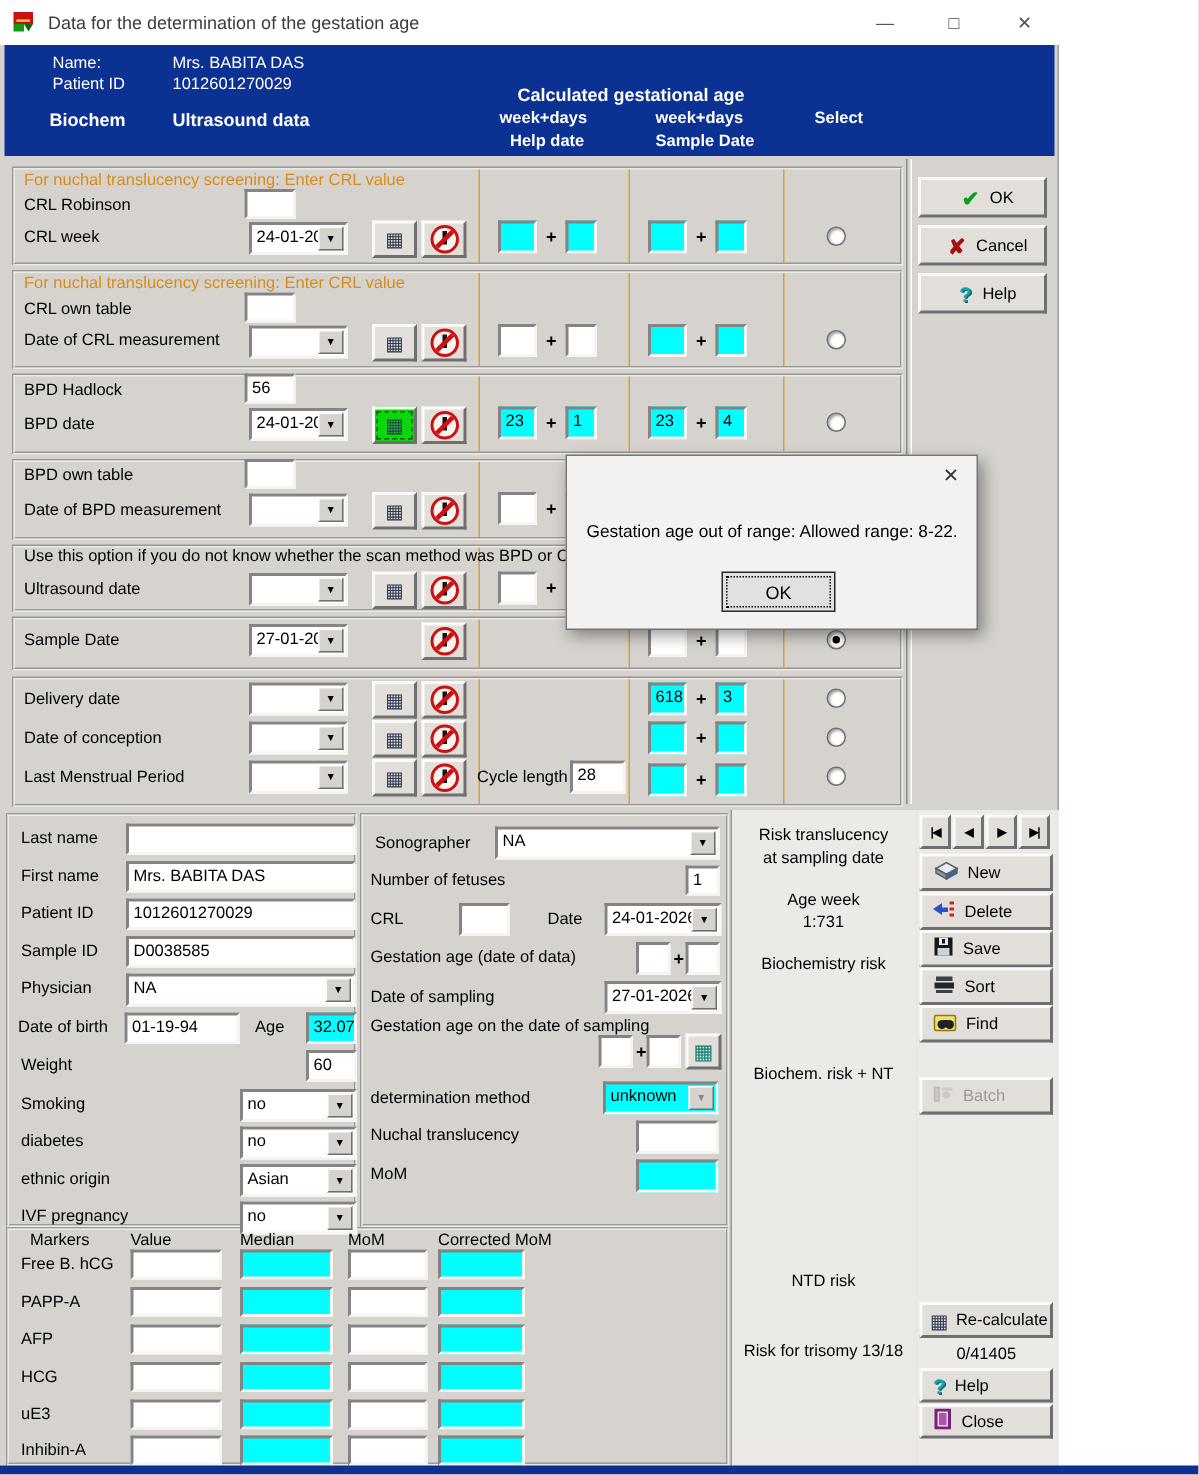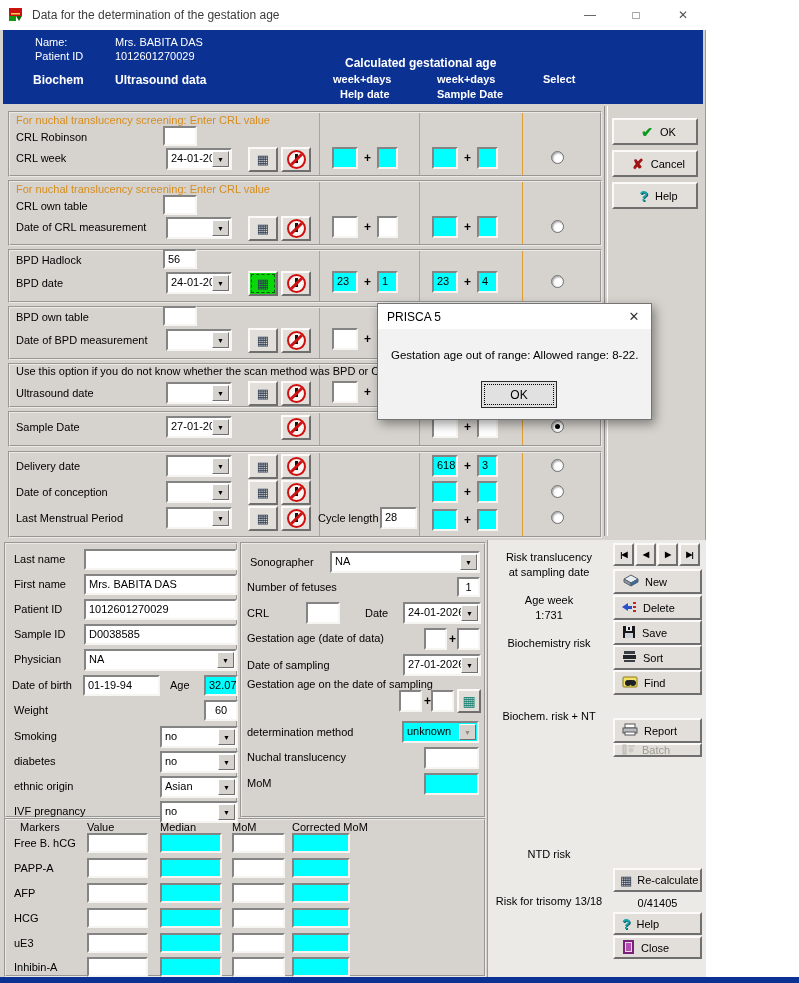--- a/index.html
+++ b/index.html
@@ -7,21 +7,21 @@
        font-family:"Liberation Sans",sans-serif;overflow:hidden}
   .abs{position:absolute}
   .lbl{position:absolute;font-size:11px;color:#000;white-space:nowrap;line-height:13px}
   .b{font-weight:bold}
   .wht{color:#fff}
   .orange{color:#d78d1e}
   .fld{position:absolute;box-sizing:border-box;background:#fff;border:2px solid;
        border-color:#848484 #f6f5f2 #f6f5f2 #848484;font-size:11px;padding:2px 3px;
        overflow:hidden;white-space:nowrap;line-height:13px}
   .cyanf{background:#00ffff}
-  .rt{text-align:center}
+  .rt{text-align:left}
   .dd{padding-right:18px}
   .dar{position:absolute;right:1px;top:1px;bottom:1px;width:15px;background:#d6d3ce;
        border:1px solid;border-color:#fff #6f6f6f #6f6f6f #fff;display:flex;
        align-items:center;justify-content:center;font-size:7px;color:#000;line-height:7px}
   .dar.dis{color:#8b8b8b}
   .btn{position:absolute;box-sizing:border-box;background:#e2dfda;border:2px solid;
        border-color:#fbfaf8 #6f6f6f #6f6f6f #fbfaf8;display:flex;align-items:center;
        justify-content:center;font-size:11px;cursor:default}
   .btn.green{background:#0cd60c;outline:1px dashed #065c06;outline-offset:-4px}
   .abtn{justify-content:flex-start;gap:6px;padding-left:7px}
@@ -454,21 +454,21 @@
   <span class="t">Find</span>
   </div>
 <div class="btn abtn" style="left:613px;top:718px;width:89px;height:25px">
   <span><svg width="16" height="13">
         <rect x="3" y="1" width="10" height="4" fill="#fff" stroke="#555"></rect>
         <rect x="1" y="5" width="14" height="5" fill="#b9bdc2" stroke="#555"></rect>
         <rect x="3" y="9" width="10" height="3" fill="#fff" stroke="#555"></rect>
       </svg></span>
   <span class="t">Report</span>
   </div>
-<div class="btn abtn dis" style="left:613px;top:743px;width:89px;height:14px">
+<div class="btn abtn dis" style="left:613px;top:718px;width:89px;height:25px">
   <span><svg width="14" height="12">
         <rect x="1" y="2" width="3" height="9" fill="#cdcac4" stroke="#bdbab4"></rect>
         <rect x="6" y="2" width="7" height="2" fill="#cdcac4"></rect>
         <circle cx="9" cy="7" r="2.5" fill="#cdcac4"></circle>
       </svg></span>
   <span class="t">Batch</span>
   </div>
 
 <div class="btn abtn" style="left:613px;top:868px;width:89px;height:24px;gap:5px;padding-left:5px">
   <span class="calcg">▦</span>
@@ -523,23 +523,20 @@
 <div class="fld" style="left:232px;top:933px;width:53px;height:20px"></div>
 <div class="fld cyanf" style="left:292px;top:933px;width:58px;height:20px"></div>
 
 <span class="lbl" style="left:14px;top:961px">Inhibin-A</span>
 <div class="fld" style="left:87px;top:957px;width:61px;height:20px"></div>
 <div class="fld cyanf" style="left:160px;top:957px;width:62px;height:20px"></div>
 <div class="fld" style="left:232px;top:957px;width:53px;height:20px"></div>
 <div class="fld cyanf" style="left:292px;top:957px;width:58px;height:20px"></div>
 
 <div id="dlg">
-  <div class="dlg-title">
-    <span>PRISCA 5</span>
-  </div>
   <div class="dlg-x">
     <span>✕</span>
   </div>
   <div class="dlg-msg">Gestation age out of range: Allowed range: 8-22.</div>
   <div class="dlg-ok">
     <span>OK</span>
   </div>
 </div>
 
 <div class="abs" style="left:0;top:977px;width:799px;height:6px;background:#0b3193;z-index:15"></div>

